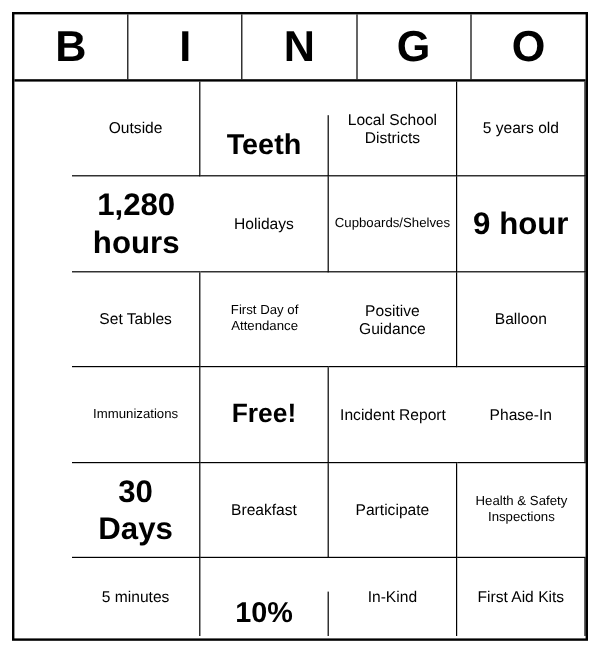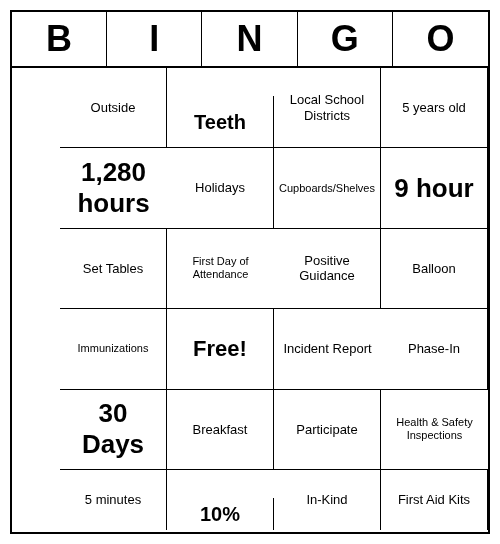--- a/index.html
+++ b/index.html
@@ -64,21 +64,21 @@
 
     .bingo-cell:nth-child(5n) {
       border-right: none;
     }
 
     .bingo-cell:nth-child(n+21) {
       border-bottom: none;
     }
 
     .bingo-cell.large-text {
-      font-size: 20px;
+      font-size: 24px;
       font-weight: bold;
       margin-top: 28px;
     }
 
     .bingo-cell.xl-text {
       font-size: 26px;
       font-weight: bold;
     }
 
     .bingo-cell.free {

